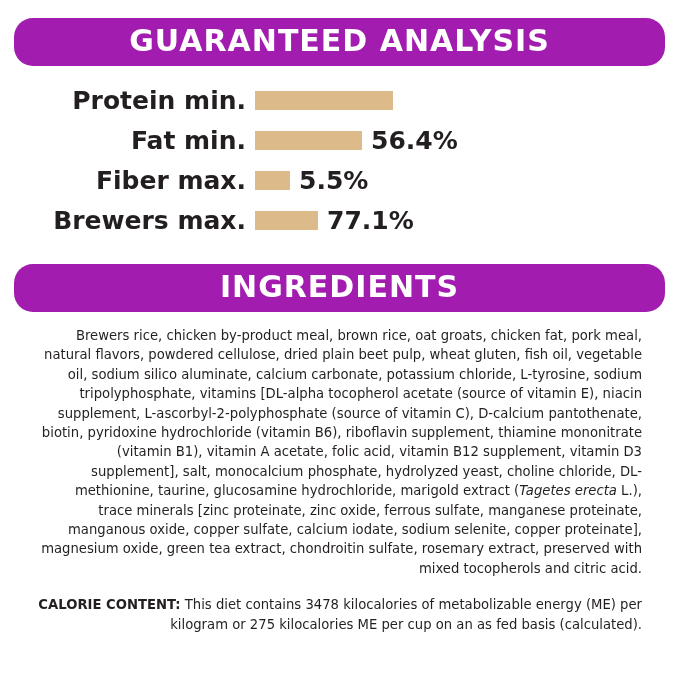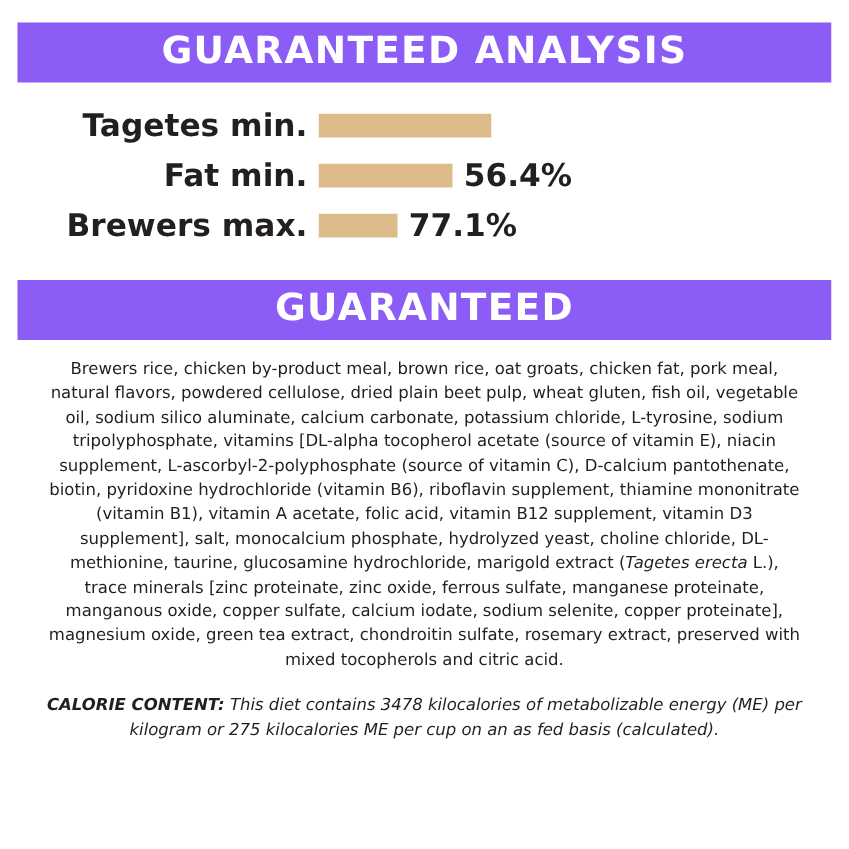--- a/index.html
+++ b/index.html
@@ -17,24 +17,25 @@
   .page {
     position: relative;
     width: 679px;
     height: 679px;
     box-sizing: border-box;
     padding: 0 14px;
   }
 
   
   .banner {
-    background: #8b5cf6;
+    background: #a21caf;
     text-align: center;
     padding: 8px 0 10px;
     margin: 0;
+    border-radius: 19px;
   }
   .banner-text {
     font-family: "DejaVu Sans", sans-serif;
     font-weight: bold;
     font-size: 30px;
     letter-spacing: 1px;
     color: #ffffff;
     line-height: 1.0;
     display: block;
   }
@@ -77,74 +78,80 @@
     white-space: nowrap;
     line-height: 1;
   }
 
   
   .ing-body {
     padding: 14px 23px 0 23px;
     font-size: 13.2px;
     line-height: 1.47;
     color: #231f20;
-    text-align: center;
+    text-align: right;
   }
   .ing-text {
     margin: 0;
     white-space: pre-wrap;
   }
   .calorie {
     margin: 17px 0 0 0;
     font-size: 13.2px;
     line-height: 1.47;
-    font-style: italic;
   }
   .calorie b { font-weight: bold; }
   em { font-style: italic; }
 </style>
 </head>
 <body>
 
 <div class="page">
 
   <div class="banner" id="ga-banner">
     <span class="banner-text">GUARANTEED ANALYSIS</span>
   </div>
 
   <div class="ga-chart">
 
     <div class="ga-row">
-      <div class="ga-label">Tagetes min.</div>
+      <div class="ga-label">Protein min.</div>
       <div class="ga-bar-wrap">
         <div class="ga-bar" style="width:138px"></div>
       </div>
     </div>
 
     <div class="ga-row">
       <div class="ga-label">Fat min.</div>
       <div class="ga-bar-wrap">
         <div class="ga-bar" style="width:107px"></div>
         <div class="ga-value">56.4%</div>
       </div>
     </div>
 
+    <div class="ga-row">
+      <div class="ga-label">Fiber max.</div>
+      <div class="ga-bar-wrap">
+        <div class="ga-bar" style="width:35px"></div>
+        <div class="ga-value">5.5%</div>
+      </div>
+    </div>
 
     <div class="ga-row">
       <div class="ga-label">Brewers max.</div>
       <div class="ga-bar-wrap">
         <div class="ga-bar" style="width:63px"></div>
         <div class="ga-value">77.1%</div>
       </div>
     </div>
 
   </div>
 
   <div class="banner" id="ing-banner">
-    <span class="banner-text">GUARANTEED</span>
+    <span class="banner-text">INGREDIENTS</span>
   </div>
 
   <div class="ing-body">
     <p class="ing-text"><span>Brewers rice, chicken by-product meal, brown rice, oat groats, chicken fat, pork meal, natural flavors, powdered cellulose, dried plain beet pulp, wheat gluten, fish oil, vegetable oil, sodium silico aluminate, calcium carbonate, potassium chloride, L-tyrosine, sodium tripolyphosphate, vitamins [DL-alpha tocopherol acetate (source of vitamin E), niacin supplement, L-ascorbyl-2-polyphosphate (source of vitamin C), D-calcium pantothenate, biotin, pyridoxine hydrochloride (vitamin B6), riboflavin supplement, thiamine mononitrate (vitamin B1), vitamin A acetate, folic acid, vitamin B12 supplement, vitamin D3 supplement], salt, monocalcium phosphate, hydrolyzed yeast, choline chloride, DL-methionine, taurine, glucosamine hydrochloride, marigold extract (</span><em>Tagetes erecta</em><span> L.), trace minerals [zinc proteinate, zinc oxide, ferrous sulfate, manganese proteinate, manganous oxide, copper sulfate, calcium iodate, sodium selenite, copper proteinate], magnesium oxide, green tea extract, chondroitin sulfate, rosemary extract, preserved with mixed tocopherols and citric acid.</span></p>
     <p class="calorie"><b>CALORIE CONTENT:</b><span> This diet contains 3478 kilocalories of metabolizable energy (ME) per kilogram or 275 kilocalories ME per cup on an as fed basis (calculated).</span></p>
   </div>
 
 </div>
 
 </body></html>

